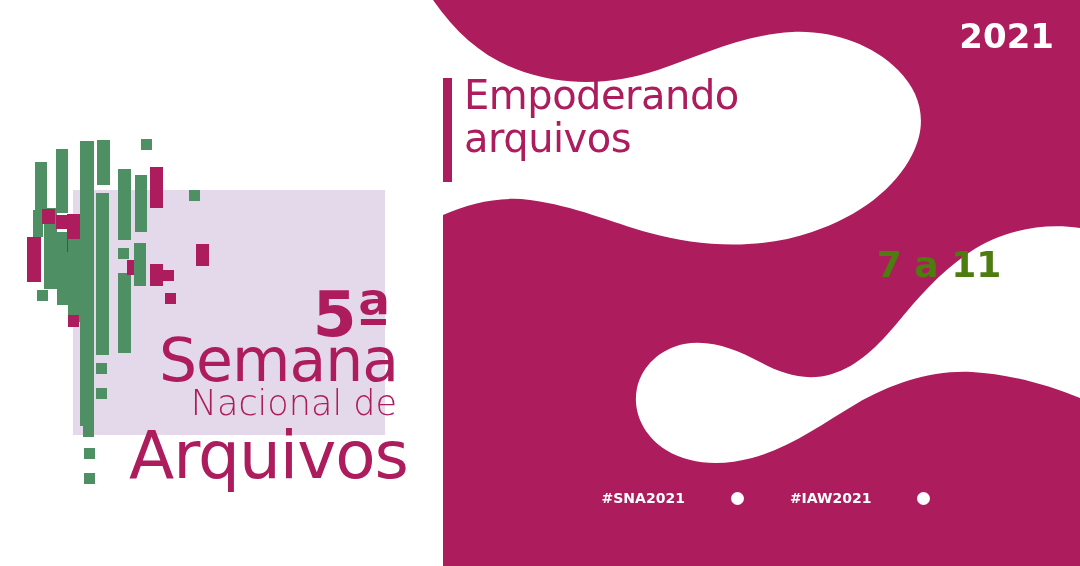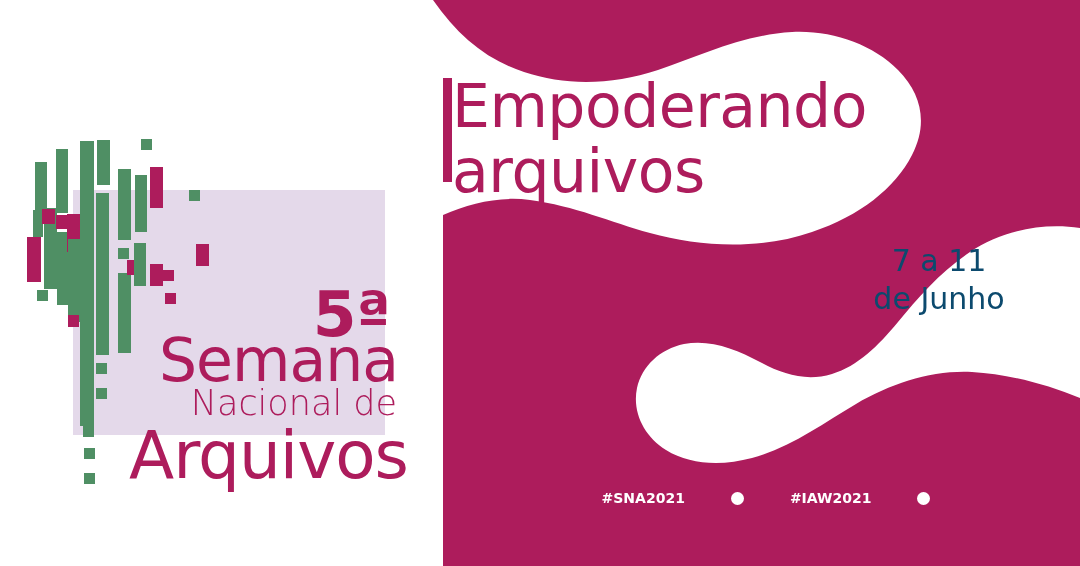--- a/index.html
+++ b/index.html
@@ -28,26 +28,26 @@
                  letter-spacing:0px;font-family:"DejaVu Sans",sans-serif;}
   #logo-arquivos{position:absolute;right:22px;top:378px;font-size:66px;font-weight:400;line-height:1;
                  letter-spacing:-1px;font-family:"DejaVu Sans",sans-serif;}
 
   
   #year{position:absolute;right:26px;top:16px;color:#ffffff;font-size:34px;font-weight:700;
         letter-spacing:0px;font-family:"DejaVu Sans",sans-serif;}
 
   #headline{position:absolute;left:443px;top:74px;display:flex;align-items:flex-start;}
   #headline-rule{width:9px;height:104px;background:#ad1c5c;flex:0 0 auto;margin-top:4px;}
-  #headline-text{margin-left:0;color:#ad1c5c;font-size:60px;line-height:1.08;font-weight:400;
+  #headline-text{margin-left:12px;color:#ad1c5c;font-size:40px;line-height:1.08;font-weight:400;
                  letter-spacing:-0.5px;font-family:"DejaVu Sans",sans-serif;}
   .hl-line{display:block;white-space:nowrap;}
 
-  #date-block{position:absolute;right:26px;top:242px;width:230px;text-align:center;color:#0c4a6e;
-              font-size:30px;line-height:1.26;font-weight:400;font-family:"DejaVu Sans",sans-serif;}
+  #date-block{position:absolute;right:26px;top:242px;width:230px;text-align:center;color:#4d7c0f;
+              font-size:36px;line-height:1.26;font-weight:700;font-family:"DejaVu Sans",sans-serif;}
   .date-line{display:block;white-space:nowrap;}
 
   #footer-note{position:absolute;left:443px;top:446px;width:614px;text-align:center;color:#ffffff;
                font-size:16px;font-weight:700;letter-spacing:0.1px;font-family:"DejaVu Sans",sans-serif;}
 
   #hashtags{position:absolute;left:443px;top:490px;width:614px;display:flex;
             align-items:center;justify-content:center;color:#ffffff;font-size:14px;font-weight:700;
             font-family:"DejaVu Sans",sans-serif;padding-left:39px;}
   .tag{white-space:nowrap;}
   .dot{width:13px;height:13px;border-radius:50%;background:#ffffff;margin:0 46px;flex:0 0 auto;}
@@ -125,32 +125,32 @@
       </div>
 
     <div id="logo-type">
       <div id="logo-num">5ª</div>
       <div id="logo-semana">Semana</div>
       <div id="logo-nacional">Nacional de</div>
       <div id="logo-arquivos">Arquivos</div>
     </div>
   </div>
 
+  <div id="year">2021</div>
 
   <div id="headline">
     <div id="headline-rule"></div>
     <div id="headline-text">
       <span class="hl-line">Empoderando</span>
       <span class="hl-line">arquivos</span>
     </div>
   </div>
 
   <div id="date-block">
     <span class="date-line">7 a 11</span>
-    <span class="date-line">de Junho</span>
   </div>
 
 
   <div id="hashtags">
     <span class="tag">#SNA2021</span>
     <span class="dot"></span>
     <span class="tag">#IAW2021</span>
     <span class="dot"></span>
   </div>
 

